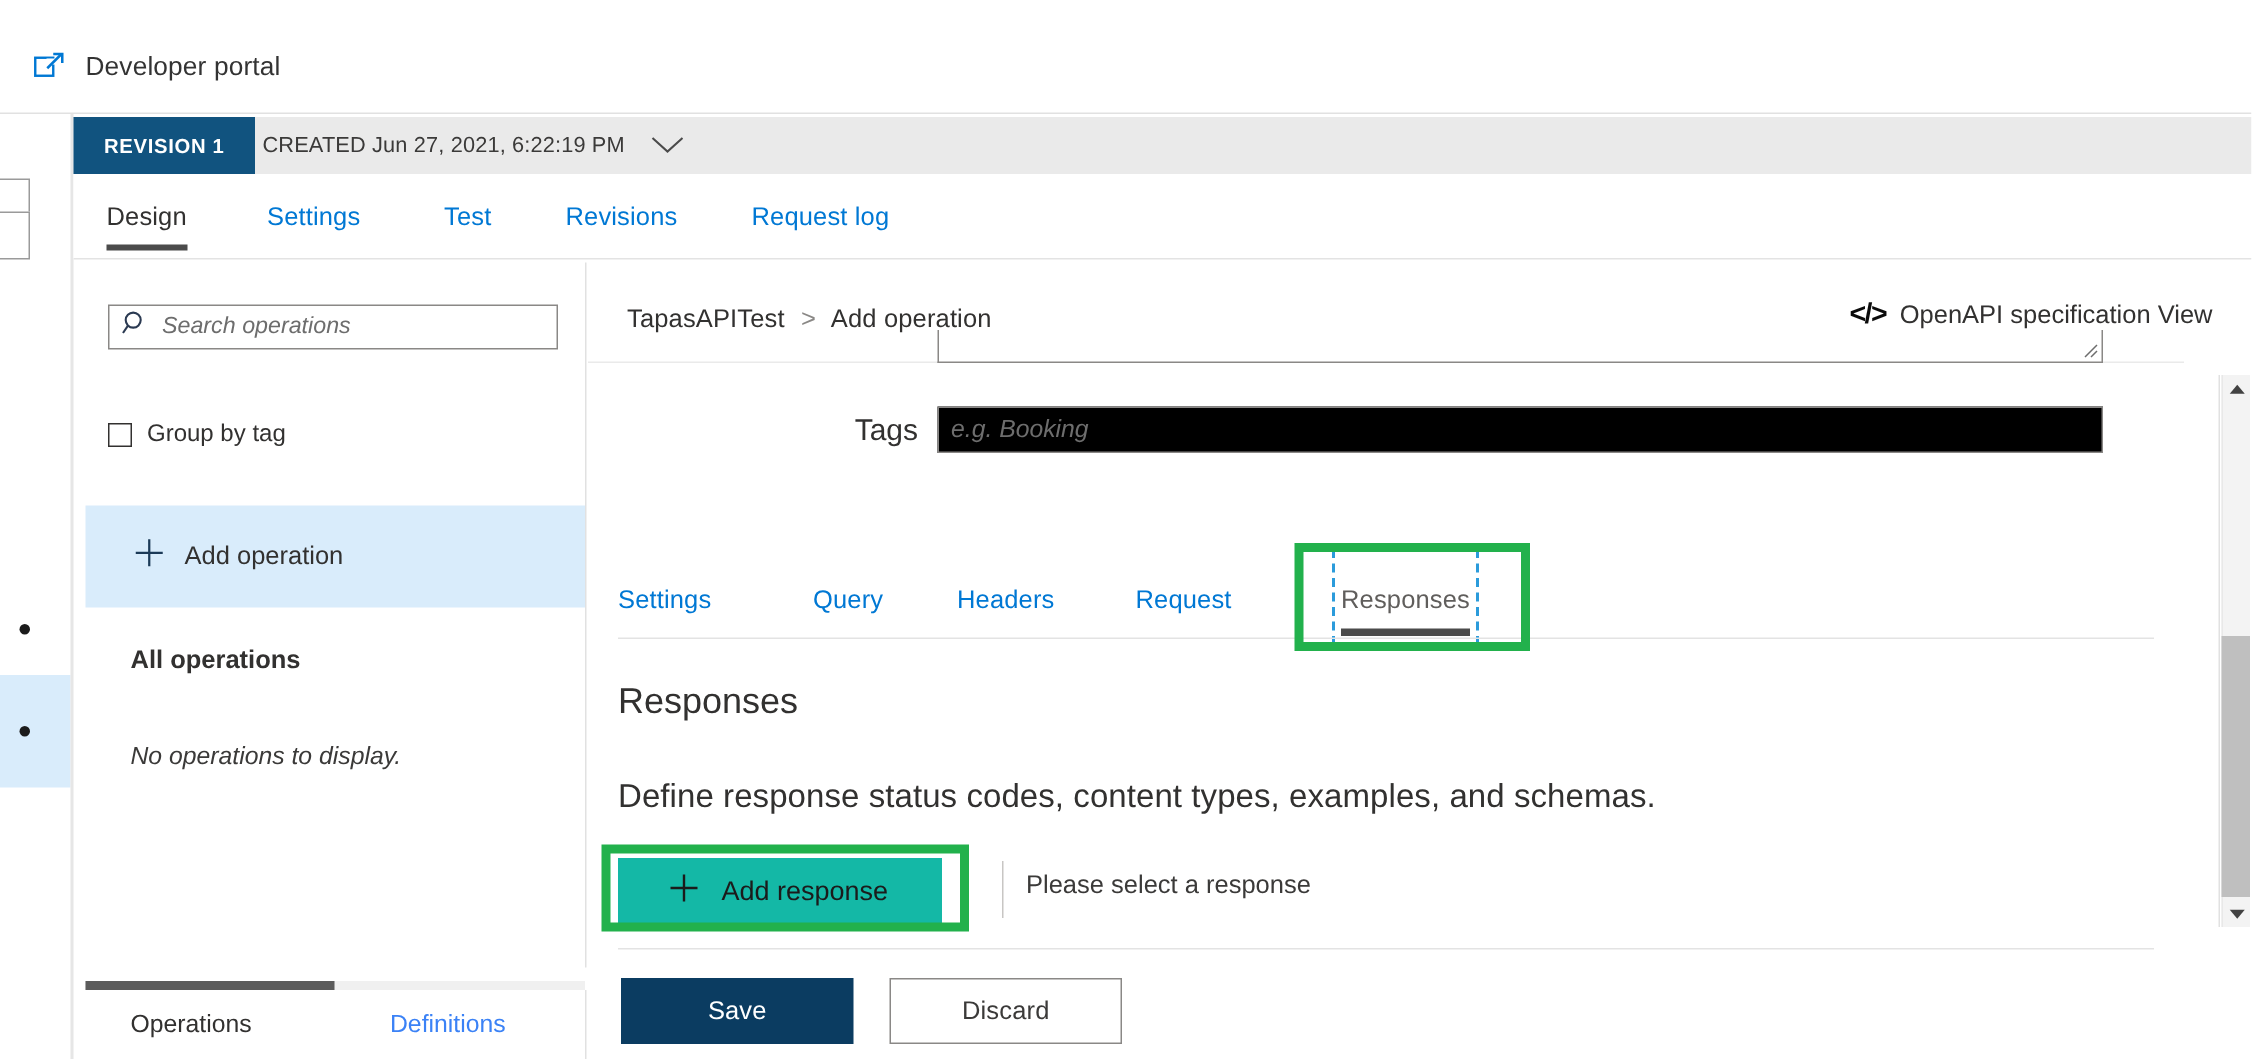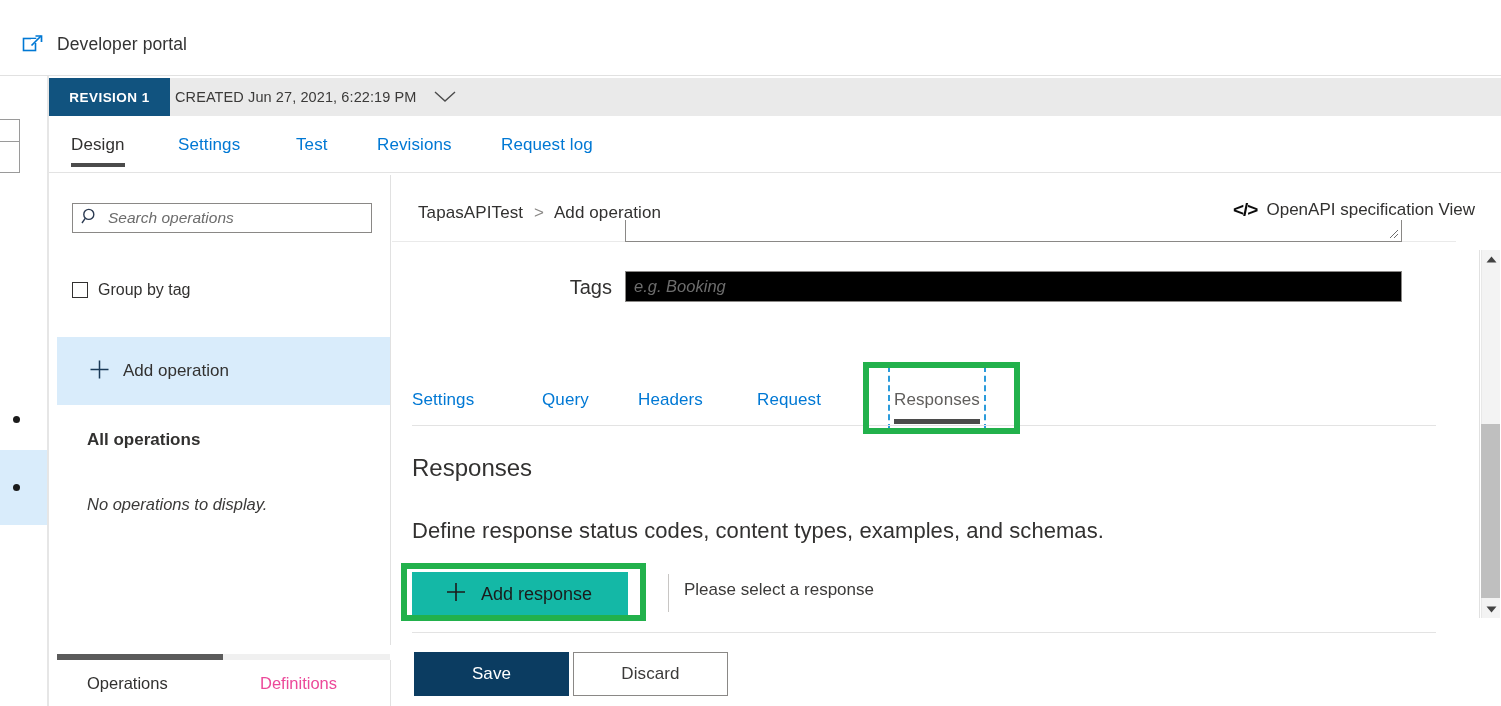--- a/index.html
+++ b/index.html
@@ -69,21 +69,21 @@
 
   .lp-allops { position:absolute; left:30px; top:255px; font-size:17px; font-weight:bold; color:#323130; }
   .lp-noops { position:absolute; left:30px; top:320px; font-size:16.5px; font-style:italic; color:#3b3a39; }
 
   .lp-hbar-track { position:absolute; left:57px; top:654px; width:333px; height:6px; background:#f0f0f0; }
   .lp-hbar-thumb { position:absolute; left:57px; top:654px; width:166px; height:6px; background:#5b5b5b; }
 
   .lp-foot { position:absolute; left:57px; top:660px; width:334px; height:46px; background:#fff;
              border-right:1px solid #e1e1e1; }
   .lp-foot-tab { position:absolute; top:0; height:46px; display:flex; align-items:center;
-                 font-size:16.5px; color:#ec4899; }
+                 font-size:16.5px; color:#3b82f6; }
   .lp-foot-tab.sel { color:#323130; }
 
   
   .content { position:absolute; left:392px; top:175px; width:1109px; height:531px; background:#fff; }
 
   .breadcrumb { position:absolute; left:26px; top:28px; font-size:17px; color:#323130; letter-spacing:0.1px; }
   .breadcrumb .sep { color:#8a8886; margin:0 6px; }
 
   .openapi { position:absolute; right:26px; top:24px; display:flex; align-items:center; gap:9px;
              font-size:17px; color:#323130; }
@@ -124,21 +124,21 @@
 
   .addresp { position:absolute; left:20px; top:330px; width:216px; height:44px; background:#14b8a6;
              display:flex; align-items:center; padding-left:33px; gap:14px; }
   .addresp .lbl { font-size:18px; color:#1b1b1b; }
 
   .resp-divider { position:absolute; left:276px; top:332px; width:1px; height:38px; background:#c8c6c4; }
   .resp-hint { position:absolute; left:292px; top:338px; font-size:17px; color:#3b3a39; }
   .resp-rule { position:absolute; left:20px; top:390px; width:1024px; height:1px; background:#e3e3e3; }
 
   
-  .btnbar { position:absolute; left:414px; top:652px; display:flex; gap:4px; }
+  .btnbar { position:absolute; left:414px; top:652px; display:flex; gap:24px; }
   .btn { height:44px; display:flex; align-items:center; justify-content:center;
          font-size:17px; letter-spacing:0.1px; }
   .btn-save { width:155px; background:#0b3c61; color:#ffffff; }
   .btn-discard { width:155px; background:#ffffff; color:#3b3a39; border:1px solid #8a8886; }
 
   
   .vsb { position:absolute; left:1481px; top:250px; width:19px; height:368px; background:#f3f3f3;
          border-left:1px solid #e8e8e8; }
   .vsb-arrow { position:absolute; left:0; width:19px; height:18px; display:flex;
                align-items:center; justify-content:center; }

